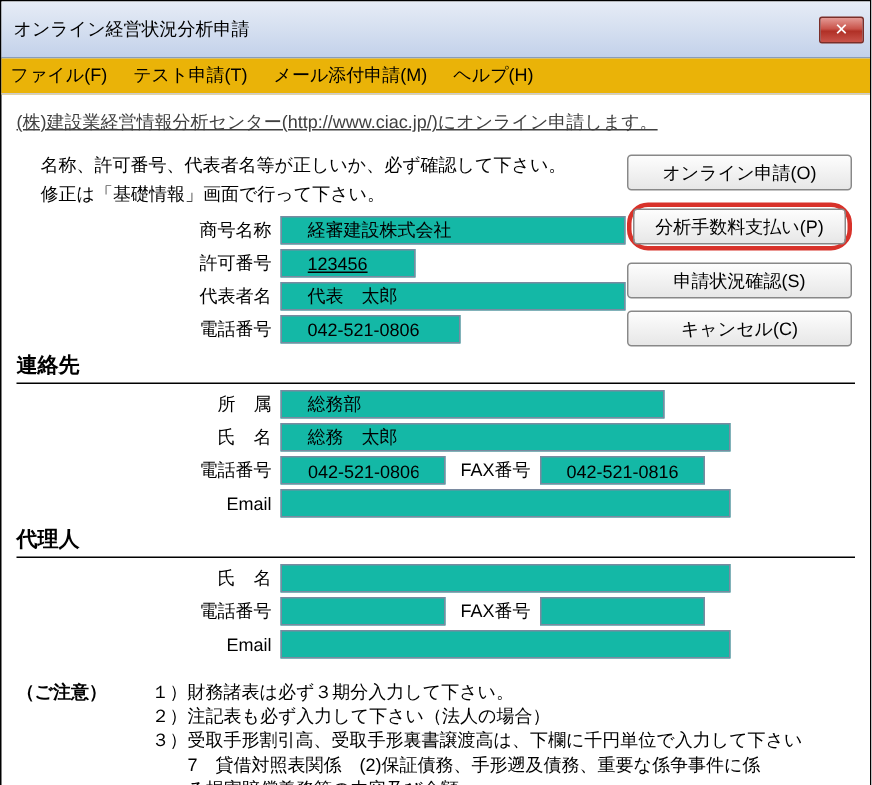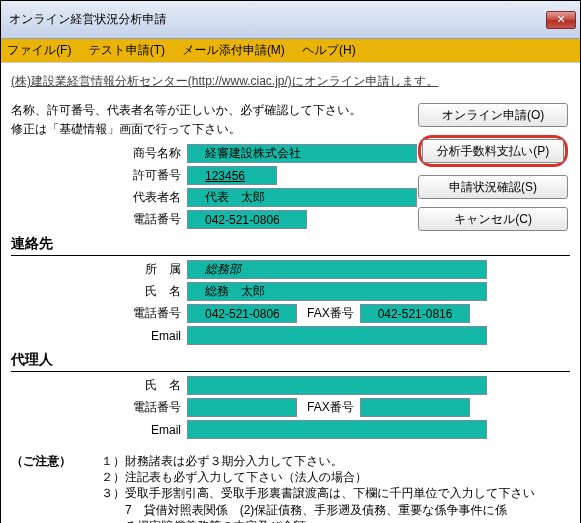--- a/index.html
+++ b/index.html
@@ -48,21 +48,21 @@
     padding: 10px 10px 14px 10px;
     position: relative;
   }
   .link {
     color: #404040;
     text-decoration: underline;
     cursor: pointer;
     display: inline-block;
     margin-bottom: 10px;
   }
-  .note { margin: 2px 0; }
+  .note { margin: 2px 16px; }
   .right-btns {
     position: absolute;
     right: 12px;
     top: 40px;
     width: 150px;
     display: flex;
     flex-direction: column;
     gap: 8px;
   }
   .btn {
@@ -171,21 +171,21 @@
       <div class="form-row">
         <span class="lbl">電話番号</span>
         <input class="textfield" style="width: 120px;" value="042-521-0806">
       </div>
     </div>
 
     <div class="section-head">連絡先</div>
     <div class="indent">
       <div class="form-row">
         <span class="lbl">所　属</span>
-        <input class="textfield" style="width: 300px; font-style: italic;" value="総務部">
+        <input class="textfield" style="width: 256px;" value="総務部">
       </div>
       <div class="form-row">
         <span class="lbl">氏　名</span>
         <input class="textfield" style="width: 300px;" value="総務　太郎">
       </div>
       <div class="form-row">
         <span class="lbl">電話番号</span>
         <input class="textfield" style="width: 110px;" value="042-521-0806">
         <span class="faxlbl">FAX番号</span>
         <input class="textfield" style="width: 110px;" value="042-521-0816">

